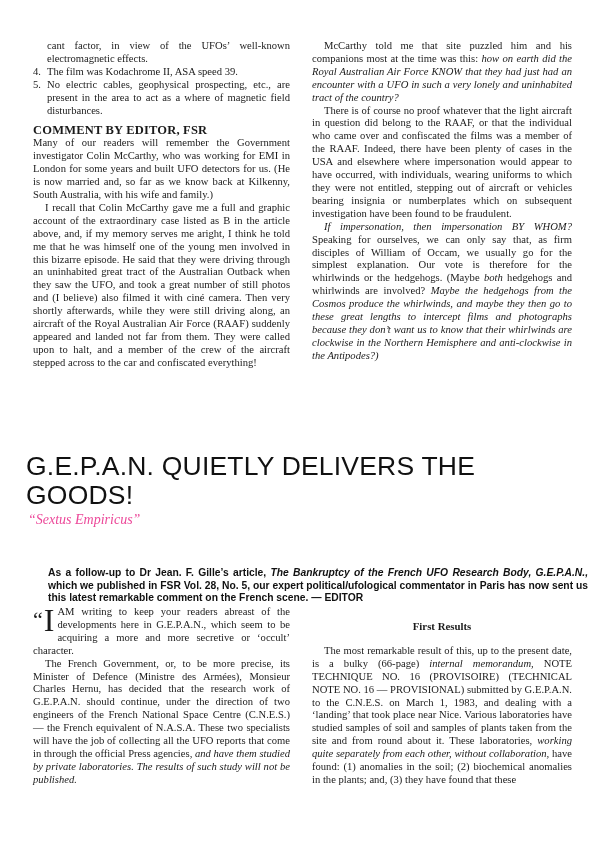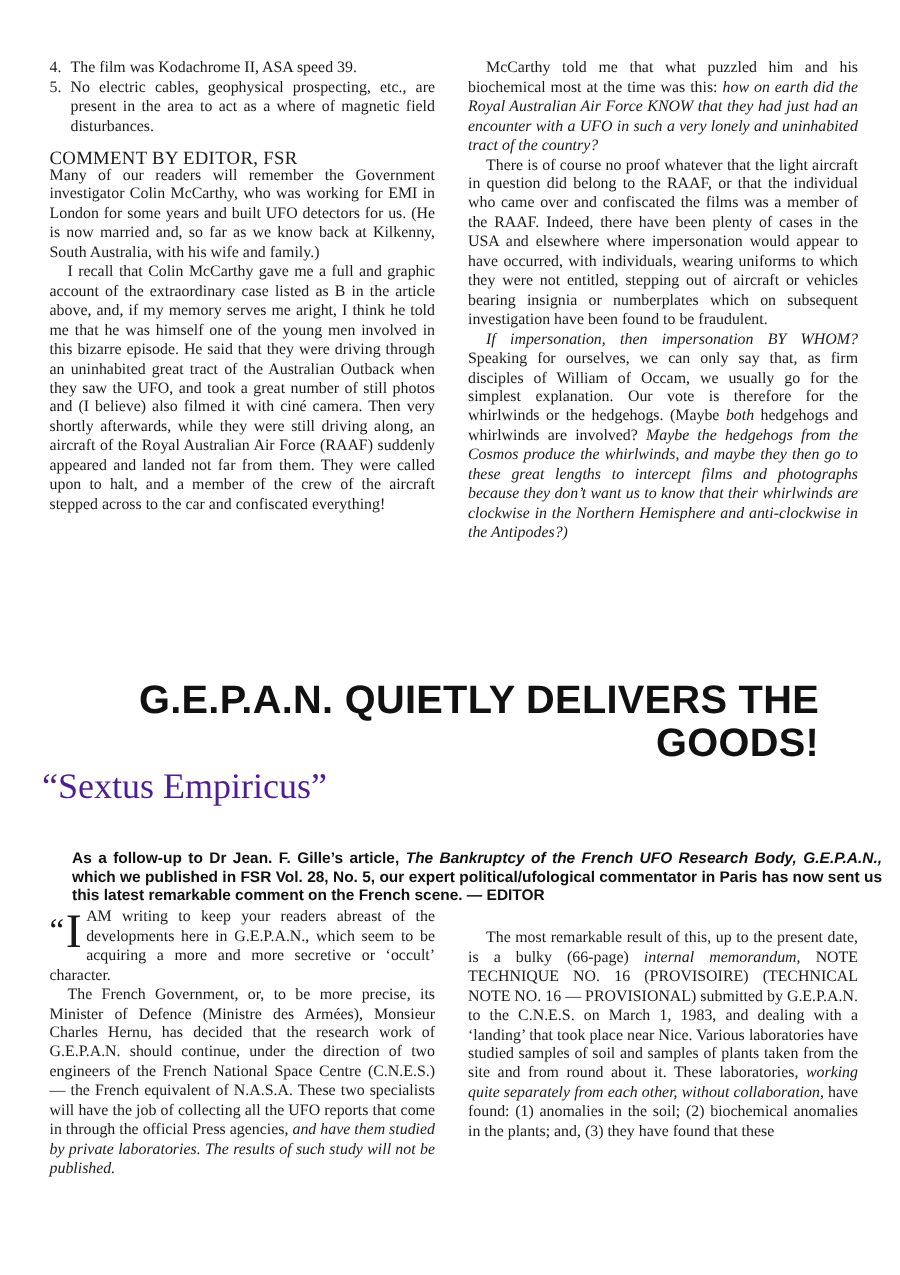--- a/index.html
+++ b/index.html
@@ -7,63 +7,65 @@
          font-family: "Liberation Serif", "DejaVu Serif", serif; }
   .col { position: absolute; font-size: 10.6px; line-height: 12.9px; text-align: justify; }
   .col p { margin: 0; }
   .indent { text-indent: 12px; }
   .left-top { left: 33px; top: 40px; width: 257px; }
   .right-top { left: 312px; top: 40px; width: 260px; }
   .list-item { display: flex; }
   .list-num { width: 14px; flex: none; }
   .list-text { flex: 1; }
   .list-cont { padding-left: 14px; }
-  .section-head { font-weight: normal; font-size: 12.5px; letter-spacing: 0.2px; margin-top: 7px !important; margin-bottom: 0; }
+  .section-head { font-weight: bold; font-size: 12.5px; letter-spacing: 0.2px; margin-top: 7px !important; margin-bottom: 0; }
   i, .it { }
   .headline { position: absolute; left: 26px; top: 452px; width: 520px;
-              font-family: "Liberation Sans", "DejaVu Sans", sans-serif; font-weight: bold;
-              font-size: 26.5px; line-height: 29px; letter-spacing: 0.2px; margin: 0; color: #111; text-align: right; }
-  .byline { position: absolute; left: 28px; top: 512px; font-size: 24px; margin: 0; color: #4c1d95; }
+              font-family: "Liberation Sans", "DejaVu Sans", sans-serif; font-weight: normal;
+              font-size: 26.5px; line-height: 29px; letter-spacing: 0.2px; margin: 0; color: #111; }
+  .byline { position: absolute; left: 28px; top: 512px; font-style: italic; font-size: 14px; margin: 0; color: #ec4899; }
   .intro { position: absolute; left: 48px; top: 567px; width: 540px;
            font-family: "Liberation Sans", "DejaVu Sans", sans-serif; font-weight: bold;
            font-size: 10.3px; line-height: 12.6px; text-align: justify; margin: 0; color: #111; }
   .left-bot { left: 33px; top: 606px; width: 257px; }
   .right-bot { left: 312px; top: 620px; width: 260px; }
   .sub-head { text-align: center; font-weight: bold; font-size: 10.8px; margin-bottom: 12px !important; }
   .dropcap-wrap { position: relative; }
   .dropcap { float: left; font-size: 32px; line-height: 24px; margin-right: 3px; margin-top: 2px; }
   .dropcap .q { font-size: 22px; vertical-align: top; margin-right: 1px; }
 </style>
 </head>
 <body>
 
 <div class="col left-top">
+  <p class="list-cont">cant factor, in view of the UFOs’ well-known electromagnetic effects.</p>
   <div class="list-item">
     <span class="list-num">4.</span>
     <span class="list-text">The film was Kodachrome II, ASA speed 39.</span>
   </div>
   <div class="list-item">
     <span class="list-num">5.</span>
     <span class="list-text">No electric cables, geophysical prospecting, etc., are present in the area to act as a where of magnetic field disturbances.</span>
   </div>
   <p class="section-head">COMMENT BY EDITOR, FSR</p>
   <p>Many of our readers will remember the Government investigator Colin McCarthy, who was working for EMI in London for some years and built UFO detectors for us. (He is now married and, so far as we know back at Kilkenny, South Australia, with his wife and family.)</p>
   <p class="indent">I recall that Colin McCarthy gave me a full and graphic account of the extraordinary case listed as B in the article above, and, if my memory serves me aright, I think he told me that he was himself one of the young men involved in this bizarre episode. He said that they were driving through an uninhabited great tract of the Australian Outback when they saw the UFO, and took a great number of still photos and (I believe) also filmed it with ciné camera. Then very shortly afterwards, while they were still driving along, an aircraft of the Royal Australian Air Force (RAAF) suddenly appeared and landed not far from them. They were called upon to halt, and a member of the crew of the aircraft stepped across to the car and confiscated everything!</p>
 </div>
 
 <div class="col right-top">
-  <p class="indent"><span>McCarthy told me that what puzzled him and his biochemical most at the time was this: </span><i>how on earth did the Royal Australian Air Force KNOW that they had just had an encounter with a UFO in such a very lonely and uninhabited tract of the country?</i></p>
+  <p class="indent"><span>McCarthy told me that site puzzled him and his companions most at the time was this: </span><i>how on earth did the Royal Australian Air Force KNOW that they had just had an encounter with a UFO in such a very lonely and uninhabited tract of the country?</i></p>
   <p class="indent it">There is of course no proof whatever that the light aircraft in question did belong to the RAAF, or that the individual who came over and confiscated the films was a member of the RAAF. Indeed, there have been plenty of cases in the USA and elsewhere where impersonation would appear to have occurred, with individuals, wearing uniforms to which they were not entitled, stepping out of aircraft or vehicles bearing insignia or numberplates which on subsequent investigation have been found to be fraudulent.</p>
   <p class="indent"><i>If impersonation, then impersonation BY WHOM?</i><span> Speaking for ourselves, we can only say that, as firm disciples of William of Occam, we usually go for the simplest explanation. Our vote is therefore for the whirlwinds or the hedgehogs. (Maybe </span><i>both</i><span> hedgehogs and whirlwinds are involved? </span><i>Maybe the hedgehogs from the Cosmos produce the whirlwinds, and maybe they then go to these great lengths to intercept films and photographs because they don’t want us to know that their whirlwinds are clockwise in the Northern Hemisphere and anti-clockwise in the Antipodes?)</i></p>
 </div>
 
 <h1 class="headline">G.E.P.A.N. QUIETLY DELIVERS THE GOODS!</h1>
 <p class="byline">“Sextus Empiricus”</p>
 <p class="intro"><span>As a follow-up to Dr Jean. F. Gille’s article, </span><i>The Bankruptcy of the French UFO Research Body, G.E.P.A.N.,</i><span> which we published in FSR Vol. 28, No. 5, our expert political/ufological commentator in Paris has now sent us this latest remarkable comment on the French scene. — EDITOR</span></p>
 
 <div class="col left-bot">
   <p class="dropcap-wrap"><span class="dropcap"><span class="q">“</span><span>I</span></span><span> AM writing to keep your readers abreast of the developments here in G.E.P.A.N., which seem to be acquiring a more and more secretive or ‘occult’ character.</span></p>
   <p class="indent"><span>The French Government, or, to be more precise, its Minister of Defence (Ministre des Armées), Monsieur Charles Hernu, has decided that the research work of G.E.P.A.N. should continue, under the direction of two engineers of the French National Space Centre (C.N.E.S.) — the French equivalent of N.A.S.A. These two specialists will have the job of collecting all the UFO reports that come in through the official Press agencies, </span><i>and have them studied by private laboratories. The results of such study will not be published.</i></p>
 </div>
 
 <div class="col right-bot">
+  <p class="sub-head">First Results</p>
   <p class="indent"><span>The most remarkable result of this, up to the present date, is a bulky (66-page) </span><i>internal memorandum,</i><span> NOTE TECHNIQUE NO. 16 (PROVISOIRE) (TECHNICAL NOTE NO. 16 — PROVISIONAL) submitted by G.E.P.A.N. to the C.N.E.S. on March 1, 1983, and dealing with a ‘landing’ that took place near Nice. Various laboratories have studied samples of soil and samples of plants taken from the site and from round about it. These laboratories, </span><i>working quite separately from each other, without collaboration,</i><span> have found: (1) anomalies in the soil; (2) biochemical anomalies in the plants; and, (3) they have found that these</span></p>
 </div>
 
 </body></html>

